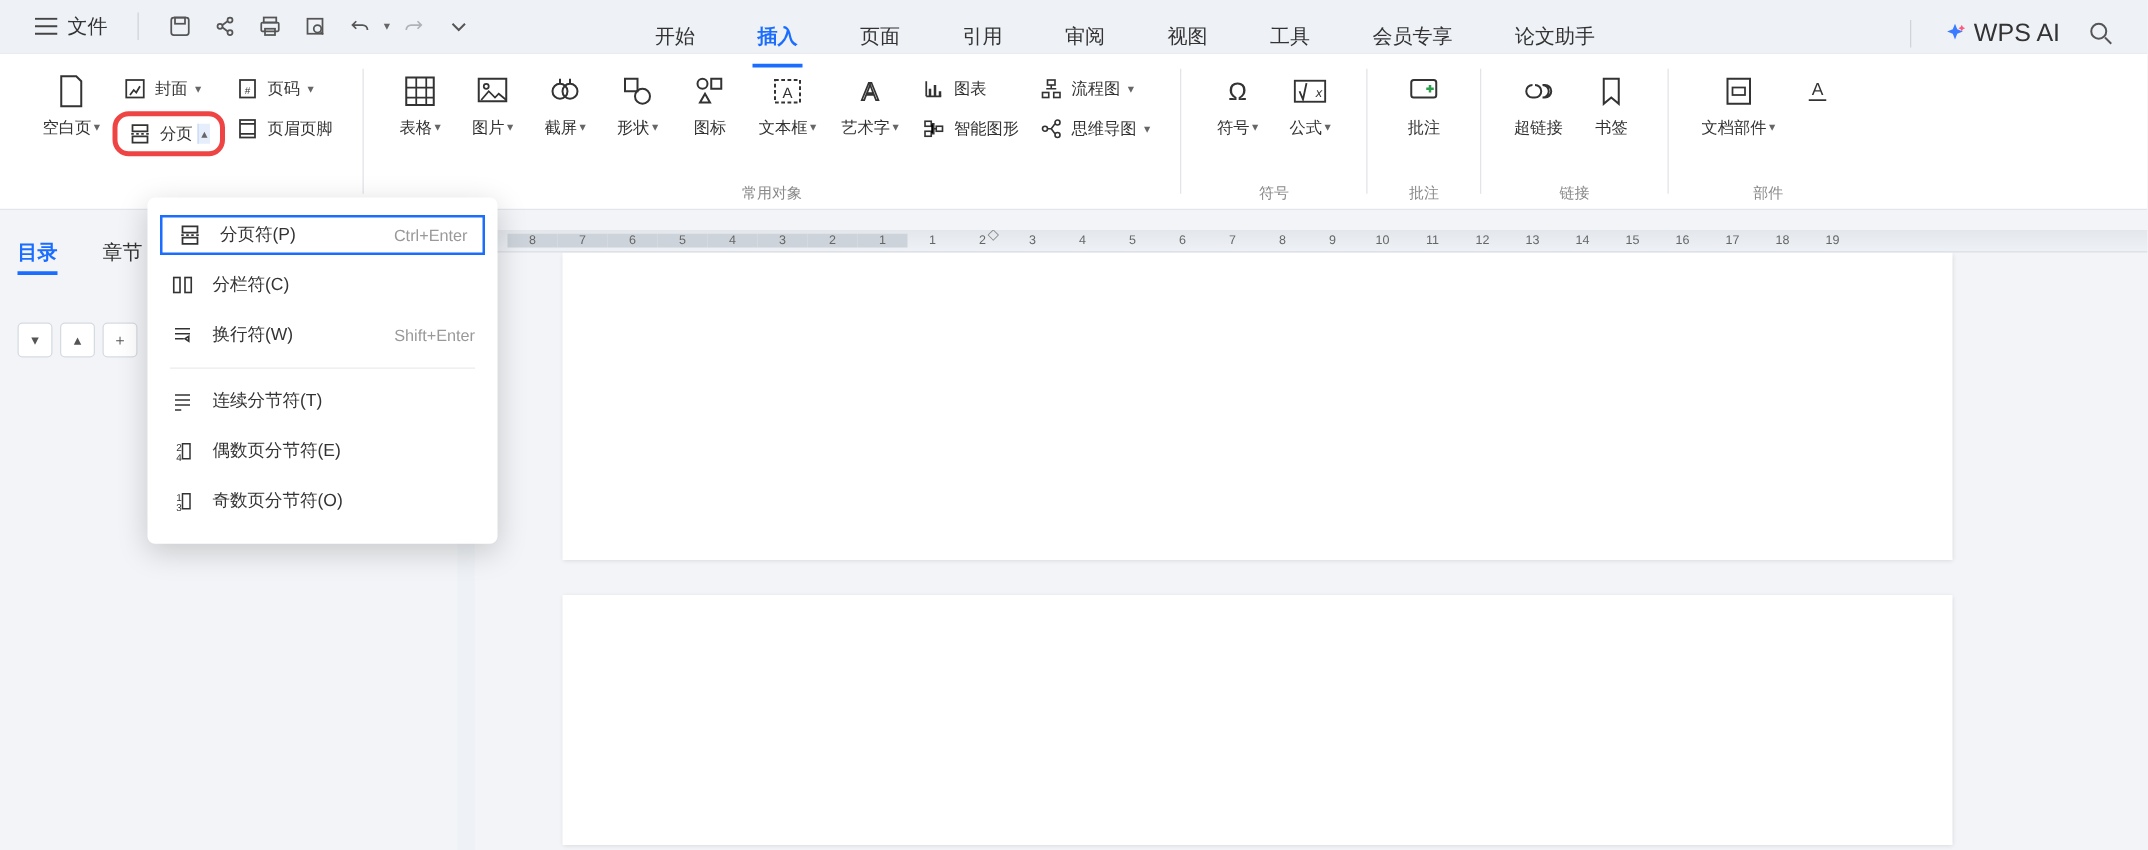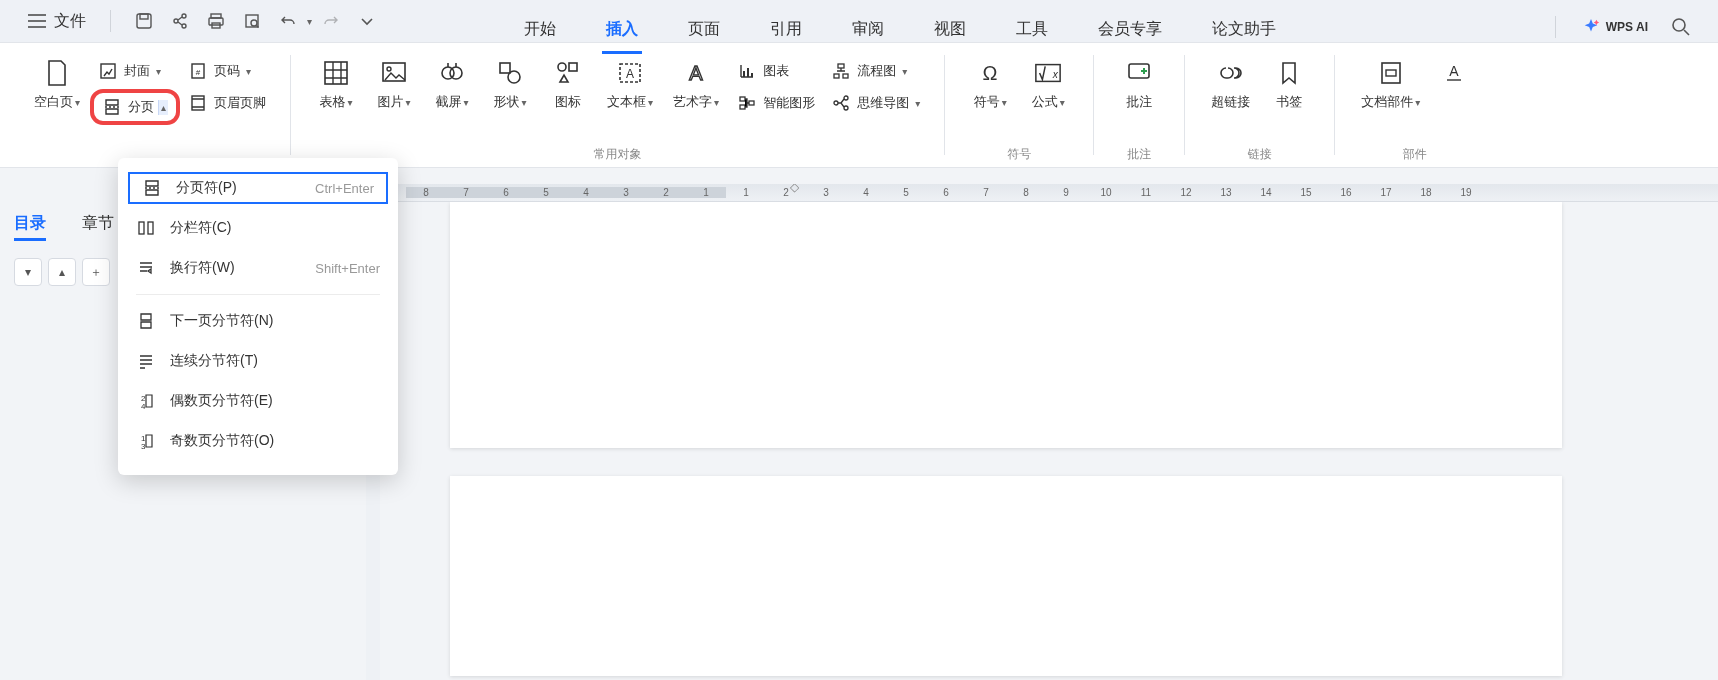--- a/index.html
+++ b/index.html
@@ -12,42 +12,42 @@
   .qa-btn { width: 34px; height: 34px; display: flex; align-items: center; justify-content: center; color: #555; }
   .qa-group { display: flex; align-items: center; gap: 2px; }
   
   
   .ribbon-tabs { position: absolute; left: 520px; top: 0; height: 54px; display: flex; align-items: flex-end; gap: 42px; }
   .ribbon-tab { font-size: 16px; padding: 12px 4px 14px; cursor: pointer; color: #333; }
   .ribbon-tab.active { color: #1a6dff; font-weight: 600; position: relative; text-align: center; }
   .ribbon-tab.active::after { content: ""; position: absolute; left: 0; right: 0; bottom: 0; height: 3px; background: #1a6dff; }
   
   .right-tools { position: absolute; right: 20px; top: 0; height: 54px; display: flex; align-items: center; gap: 10px; }
-  .wps-ai { display: flex; align-items: center; gap: 6px; font-size: 12px; font-weight: 700; padding: 0 6px; }
+  .wps-ai { display: flex; align-items: center; gap: 6px; font-size: 20px; font-weight: 400; padding: 0 6px; }
   .ai-spark { width: 18px; height: 18px; }
 
   
   .ribbon { height: 126px; background: #fff; border-top: 1px solid #e2e5ea; display: flex; align-items: stretch; padding: 0 24px; border-bottom: 1px solid #e2e5ea; }
   .segment { display: flex; flex-direction: column; align-items: center; justify-content: flex-start; padding: 8px 0 0; position: relative; }
   .seg-row { display: flex; align-items: flex-start; height: 100%; }
   .seg-bigbtn { display: flex; flex-direction: column; align-items: center; gap: 6px; padding: 4px 10px; min-width: 58px; cursor: pointer; }
   .seg-bigbtn .ic { width: 28px; height: 28px; display:flex; align-items:center; justify-content:center; margin-top:4px; }
   .seg-bigbtn .lbl { font-size: 13px; display:flex; align-items:center; gap:2px; }
   .seg-stack { display:flex; flex-direction:column; gap:4px; padding: 6px 0; }
   .seg-smbtn { display:flex; align-items:center; gap:6px; padding: 4px 8px; font-size:13px; cursor:pointer; white-space:nowrap; }
   .seg-smbtn .ic { width:20px; height:20px; display:flex; align-items:center; justify-content:center; }
   .seg-smbtn.boxed { border:4px solid #ef4444; border-radius:13px; }
   .seg-smbtn.boxed .caret-box { background:#e6eefc; padding:2px 2px; margin-left:-2px; border-left:1px solid #c8d7f5; }
   .seg-divider { width:1px; background:#e1e4e9; margin: 12px 16px; align-self:stretch; }
   .seg-footer { position:absolute; bottom:4px; left:0; right:0; text-align:center; font-size:12px; color:#888; }
   .with-footer { padding-bottom: 22px; }
   .caret { font-size:10px; color:#666; }
 
   
-  .leftnav { position: absolute; left: 14px; top: 213px; display:flex; gap: 36px; font-size: 16px; }
+  .leftnav { position: absolute; left: 14px; top: 192px; display:flex; gap: 36px; font-size: 16px; }
   .leftnav .nv { cursor:pointer; }
   .leftnav .nv.active { color:#1a6dff; font-weight:600; border-bottom:3px solid #1a6dff; padding-bottom:4px; }
   .collapsebar { position:absolute; left:14px; top:258px; display:flex; gap:6px; }
   .cbtn { width:28px; height:28px; border:1px solid #d6dae1; border-radius:4px; background:#fff; display:flex; align-items:center; justify-content:center; font-size:12px; color:#555; }
 
   
   .docwrap { position:absolute; left:366px; right:0; top:184px; bottom:0; background:#f2f4f7; }
   .ruler { height:18px; background:linear-gradient(#e3e7ec,#eef1f5); position:relative; display:flex; align-items:center; font-size:10px; color:#666; overflow:hidden; border-bottom:1px solid #d9dde3; }
   .rseg { flex:0 0 40px; text-align:center; }
   .rseg.shade { background:#cdd3da; }
@@ -542,28 +542,20 @@
           <path d="M3 4h12M3 8h12M3 12h7M14 10v4l-3-2z" fill="none" stroke="#333" stroke-width="1.3"></path>
         </svg>
       </span>
     <span class="txt">换行符(W)</span>
     <span class="sc">Shift+Enter</span>
   </div>
   <div class="dd-sep"></div>
   <div class="dd-item">
     <span class="ic">
         <svg width="18" height="18" viewBox="0 0 18 18">
-          <path d="M4 2h10v6H4zM4 10h10v6H4z" fill="none" stroke="#333" stroke-width="1.3"></path>
-        </svg>
-      </span>
-    <span class="txt">下一页分节符(N)</span>
-  </div>
-  <div class="dd-item">
-    <span class="ic">
-        <svg width="18" height="18" viewBox="0 0 18 18">
           <path d="M3 4h12M3 8h12M3 12h12M3 16h5" stroke="#333" stroke-width="1.3"></path>
         </svg>
       </span>
     <span class="txt">连续分节符(T)</span>
   </div>
   <div class="dd-item">
     <span class="ic">
         <svg width="18" height="18" viewBox="0 0 18 18">
           <text x="4" y="9" font-size="8" fill="#333">2</text>
           <text x="4" y="17" font-size="8" fill="#333">4</text>

